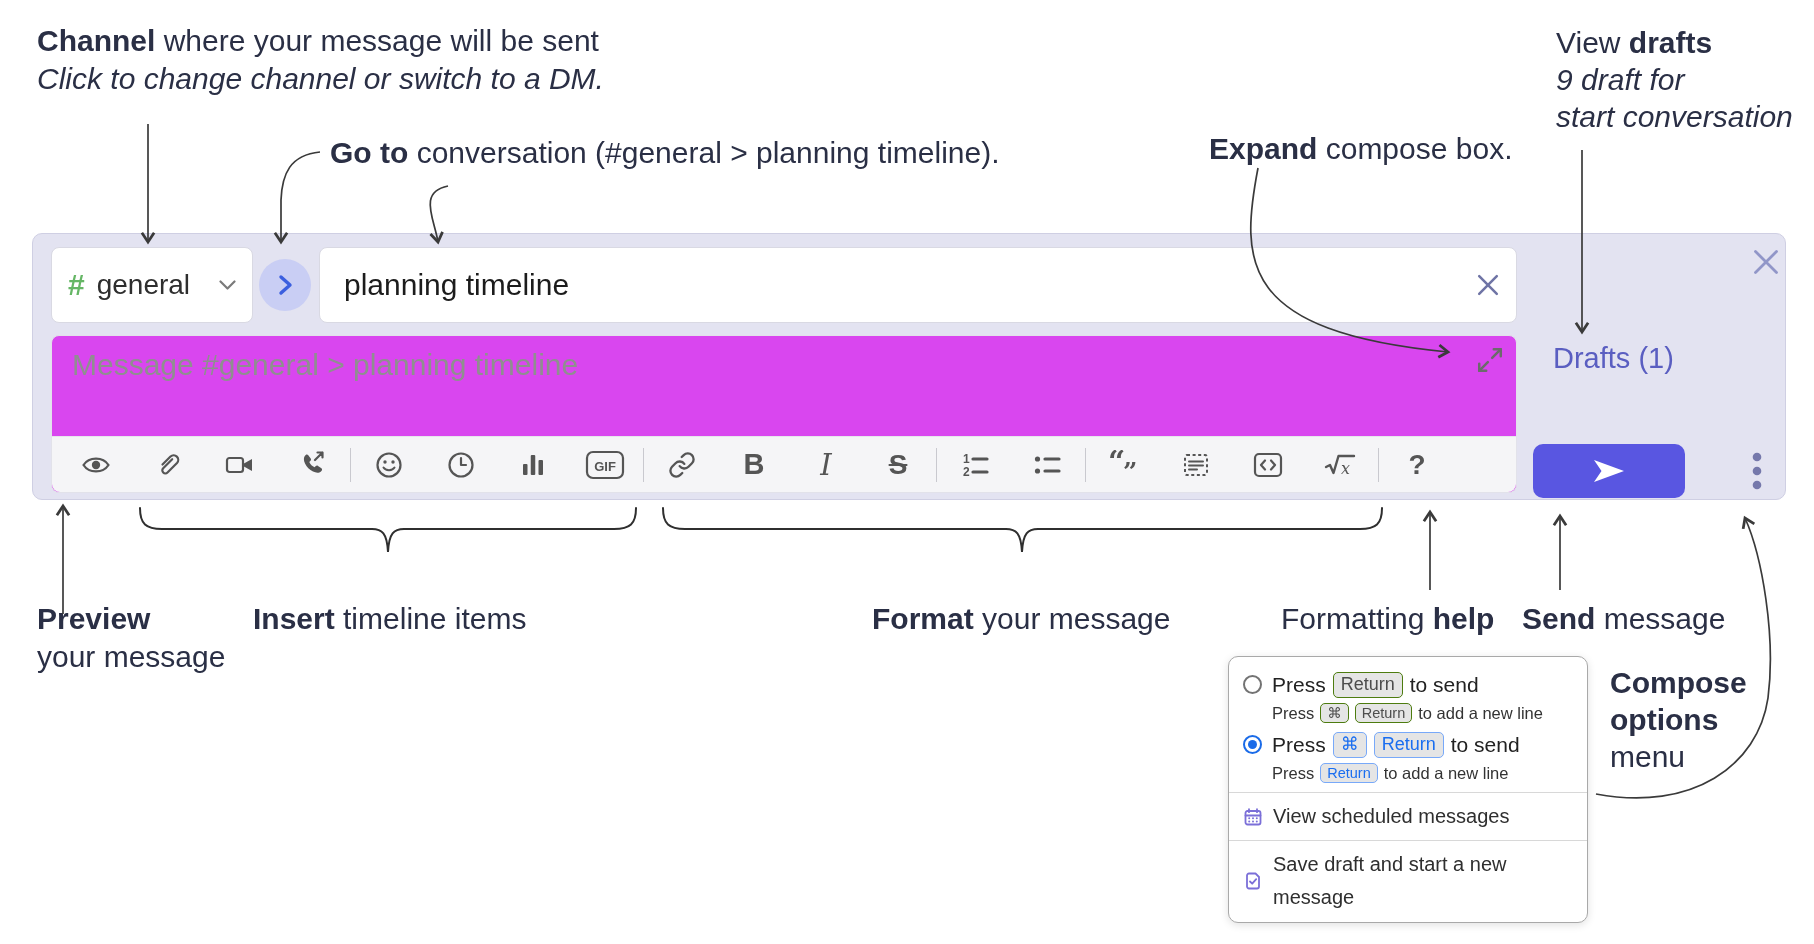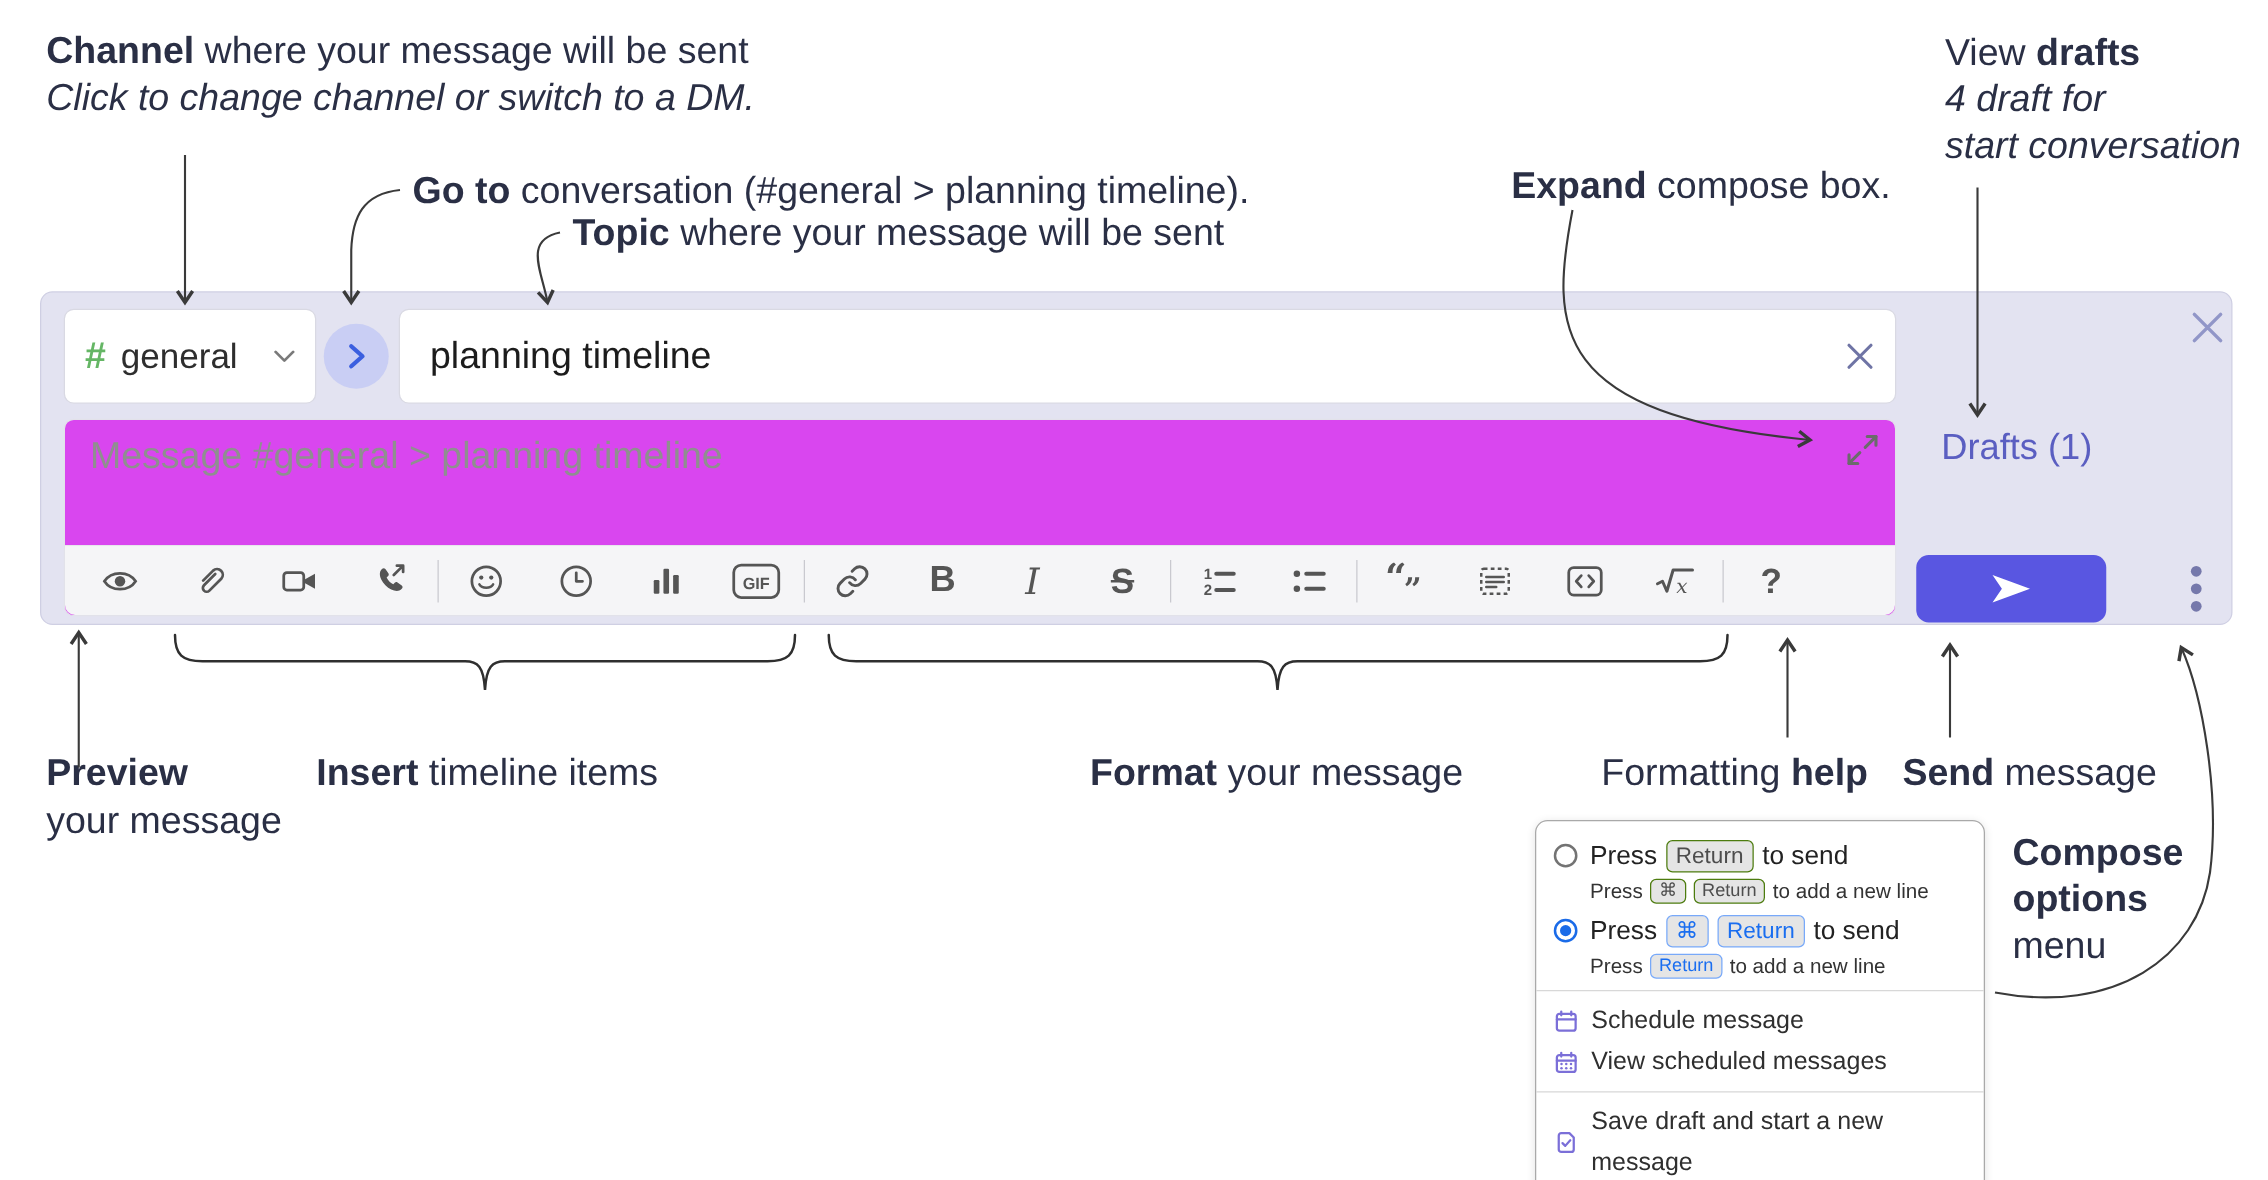--- a/index.html
+++ b/index.html
@@ -97,31 +97,28 @@
 
   <div class="ann" style="left:37px;top:22px;">
     <div><b>Channel</b><span> where your message will be sent</span></div>
     <div class="it">Click to change channel or switch to a DM.</div>
   </div>
 
   <div class="ann" style="left:330px;top:134px;">
     <b>Go to</b><span> conversation (#general &gt; planning timeline).</span>
   </div>
 
-  <div class="ann" style="left:458px;top:168px;">
-    <b>Topic</b><span> where your message will be sent</span>
-  </div>
 
   <div class="ann" style="left:1209px;top:130px;">
     <b>Expand</b><span> compose box.</span>
   </div>
 
   <div class="ann" style="left:1556px;top:24px;line-height:37px;">
     <div><span>View </span><b>drafts</b></div>
-    <div class="it">4 draft for</div>
+    <div class="it">9 draft for</div>
     <div class="it">start conversation</div>
   </div>
 
   <div class="ann" style="left:37px;top:600px;">
     <div><b>Preview</b></div>
     <div>your message</div>
   </div>
 
   <div class="ann" style="left:253px;top:600px;">
     <b>Insert</b><span> timeline items</span>
@@ -375,29 +372,20 @@
         <div class="opt-sub">
           <span>Press</span>
           <span class="kb sm blue">Return</span>
           <span>to add a new line</span>
         </div>
       </div>
     </div>
 
     <div class="menu-div"></div>
 
-    <div class="mi">
-      <svg width="20" height="20" viewBox="0 0 20 20">
-        <g fill="none" stroke="#7b6fd8" stroke-width="1.8" stroke-linecap="round">
-          <rect x="2.5" y="4" width="15" height="13.5" rx="2"></rect>
-          <path d="M2.5,8.5 L17.5,8.5 M6,2.2 L6,5.2 M14,2.2 L14,5.2"></path>
-        </g>
-      </svg>
-      <span>Schedule message</span>
-    </div>
 
     <div class="mi">
       <svg width="20" height="20" viewBox="0 0 20 20">
         <g fill="none" stroke="#7b6fd8" stroke-width="1.8" stroke-linecap="round">
           <rect x="2.5" y="4" width="15" height="13.5" rx="2"></rect>
           <path d="M2.5,8.5 L17.5,8.5 M6,2.2 L6,5.2 M14,2.2 L14,5.2"></path>
         </g>
         <g fill="#7b6fd8">
           <circle cx="6.2" cy="11.2" r="1"></circle>
             <circle cx="10" cy="11.2" r="1"></circle>

